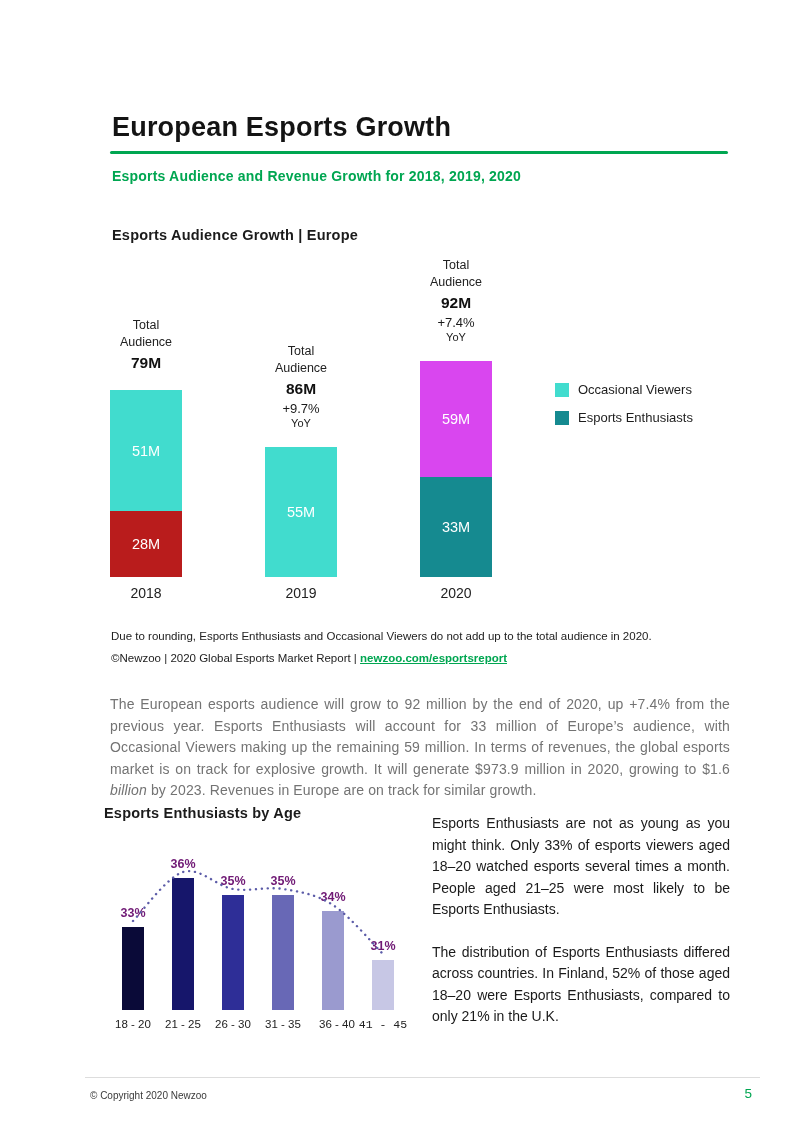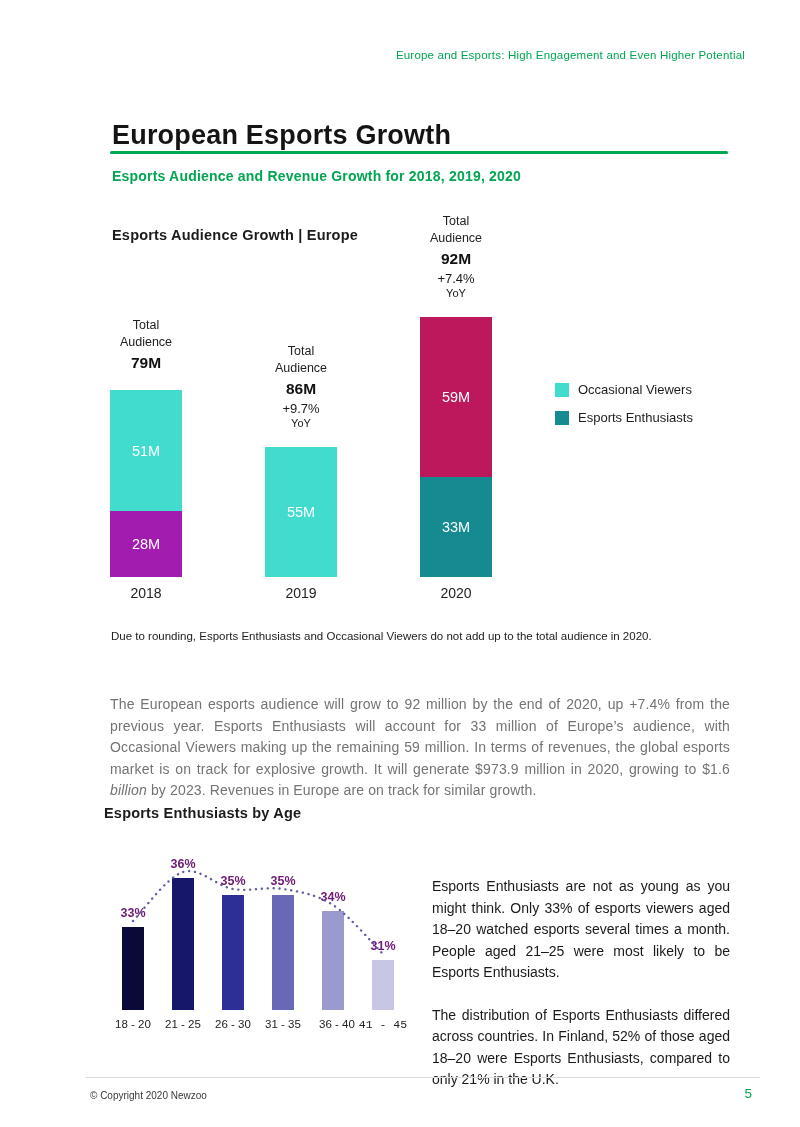--- a/index.html
+++ b/index.html
@@ -2,21 +2,21 @@
 <html style="--green: #00A651;"><head>
 <meta charset="utf-8">
 <style>
   * { margin:0; padding:0; box-sizing:border-box; }
   :root { --green:#00A651; }
   html,body { background:#fff; }
   .page { position:relative; width:800px; height:1127px; background:#fff;
           font-family:"Liberation Sans", sans-serif; color:#1a1a1a; overflow:hidden; }
 
   .header-note { position:absolute; top:49px; right:55px; font-size:11.5px; color:var(--green); letter-spacing:.2px; }
-  .title { position:absolute; top:120px; left:112px; font-size:27px; font-weight:700; color:#141414; letter-spacing:.2px; }
+  .title { position:absolute; top:112px; left:112px; font-size:27px; font-weight:700; color:#141414; letter-spacing:.2px; }
   .title-rule { position:absolute; top:151px; left:110px; width:618px; height:3px; background:var(--green); border-radius:2px; }
   .subtitle { position:absolute; top:168px; left:112px; font-size:14px; font-weight:700; color:var(--green); letter-spacing:.2px; }
 
   .sec-heading { font-size:14.5px; font-weight:700; color:#1b1b1b; letter-spacing:.2px; }
   #sec1-heading { position:absolute; top:227px; left:112px; }
   #sec2-heading { position:absolute; top:805px; left:104px; }
 
   .audience-chart { position:absolute; top:260px; left:110px; width:620px; height:352px; }
   .bar-group { position:absolute; bottom:35px; width:72px; display:flex; flex-direction:column;
                align-items:center; justify-content:flex-end; }
@@ -40,34 +40,33 @@
                line-height:21.5px; text-align:justify; color:#737373; letter-spacing:.15px; }
 
   .age-chart { position:absolute; left:108px; top:845px; width:310px; height:200px; }
   #age-plot { position:absolute; top:0; left:0; width:300px; height:165px; }
   .age-bar { position:absolute; bottom:0; width:22px; z-index:1; }
   .age-val { position:absolute; width:50px; text-align:center; font-size:12.5px; font-weight:700; color:#701a75; z-index:2;margin-top:43px; }
   #trend-svg { position:absolute; top:0; left:0; z-index:3; overflow:visible; }
   #age-xlabels { position:absolute; top:173px; left:0; width:300px; }
   .age-xlab { position:absolute; top:0; width:50px; text-align:center; font-size:11.5px; color:#222; white-space:nowrap; }
 
-  .side-text { position:absolute; left:432px; top:876px; width:298px; font-size:14px;
+  .side-text { position:absolute; left:432px; top:813px; width:298px; font-size:14px;
                line-height:21.5px; text-align:justify; color:#1a1a1a; }
   .side-text p + p { margin-top:21px; }
 
   .footer-rule { position:absolute; top:1077px; left:85px; width:675px; height:1px; background:#ddd; }
   .footer-left { position:absolute; top:1090px; left:90px; font-size:10px; color:#3a3a3a; }
   .footer-page { position:absolute; top:1086px; right:48px; font-size:13.5px; color:var(--green); }
 </style>
 </head>
 <body>
 
 <div class="page">
 
-  <div class="header-note">Europe and Esports: High Engagement and Even Higher Potential</div>
 
   <h1 class="title">European Esports Growth</h1>
   <div class="title-rule"></div>
   <div class="subtitle">Esports Audience and Revenue Growth for 2018, 2019, 2020</div>
 
   <div id="sec1-heading" class="sec-heading">Esports Audience Growth | Europe</div>
 
   <div class="audience-chart" id="audience-chart">
     <div class="legend">
       <div class="legend-item">
@@ -77,45 +76,46 @@
       <div class="legend-item">
         <span class="swatch" style="background: rgb(21, 138, 144);"></span>
         <span class="legend-label">Esports Enthusiasts</span>
       </div>
     </div>
   <div class="bar-group" style="left: 0px;">
         <div class="cap">Total Audience</div>
         <div class="tot">79M</div>
         <div class="gap"></div>
         <div class="seg" style="height:121px;background:#41DCCE">51M</div>
-        <div class="seg" style="height:66px;background:#a21caf">28M</div>
+        <div class="seg" style="height:66px;background:#b91c1c">28M</div>
       </div>
       <div class="year-label" style="left: 0px;">2018</div>
       <div class="bar-group" style="left: 155px;">
         <div class="cap">Total Audience</div>
         <div class="tot">86M</div>
         <div class="yoy">+9.7%</div>
         <div class="yoycap">YoY</div>
         <div class="gap"></div>
         <div class="seg" style="height:130px;background:#41DCCE">55M</div>
       </div>
       <div class="year-label" style="left: 155px;">2019</div>
       <div class="bar-group" style="left: 310px;">
         <div class="cap">Total Audience</div>
         <div class="tot">92M</div>
         <div class="yoy">+7.4%</div>
         <div class="yoycap">YoY</div>
         <div class="gap"></div>
-        <div class="seg" style="height:160px;background:#be185d">59M</div>
+        <div class="seg" style="height:116px;background:#d946ef">59M</div>
         <div class="seg" style="height:100px;background:#158A90">33M</div>
       </div>
       <div class="year-label" style="left: 310px;">2020</div>
     </div>
 
   <div class="footnote">Due to rounding, Esports Enthusiasts and Occasional Viewers do not add up to the total audience in 2020.</div>
+  <div class="attribution"><span>©Newzoo | 2020 Global Esports Market Report | </span><a href="#">newzoo.com/esportsreport</a></div>
 
   <p class="body-para"><span>The European esports audience will grow to 92 million by the end of 2020, up +7.4% from the previous year. Esports Enthusiasts will account for 33 million of Europe’s audience, with Occasional Viewers making up the remaining 59 million. In terms of revenues, the global esports market is on track for explosive growth. It will generate $973.9 million in 2020, growing to $1.6 </span><i>billion</i><span> by 2023. Revenues in Europe are on track for similar growth.</span></p>
 
   <div id="sec2-heading" class="sec-heading">Esports Enthusiasts by Age</div>
 
   <div class="age-chart">
     <div id="age-plot">
       <svg id="trend-svg" width="300" height="165">
         <path id="trend-path" fill="none" stroke-width="2.4" stroke-dasharray="0.1 5.8" stroke-linecap="round" d="M 25 76 C 33.333333333333336 67.83333333333333, 58.33333333333333 32.333333333333336, 75 27 C 91.66666666666667 21.666666666666668, 108.33333333333333 41.166666666666664, 125 44 C 141.66666666666666 46.833333333333336, 158.33333333333334 41.333333333333336, 175 44 C 191.66666666666666 46.666666666666664, 208.33333333333334 49.166666666666664, 225 60 C 241.66666666666666 70.83333333333333, 266.6666666666667 100.83333333333333, 275 109" stroke="#5C5CA8"></path>
       </svg>

